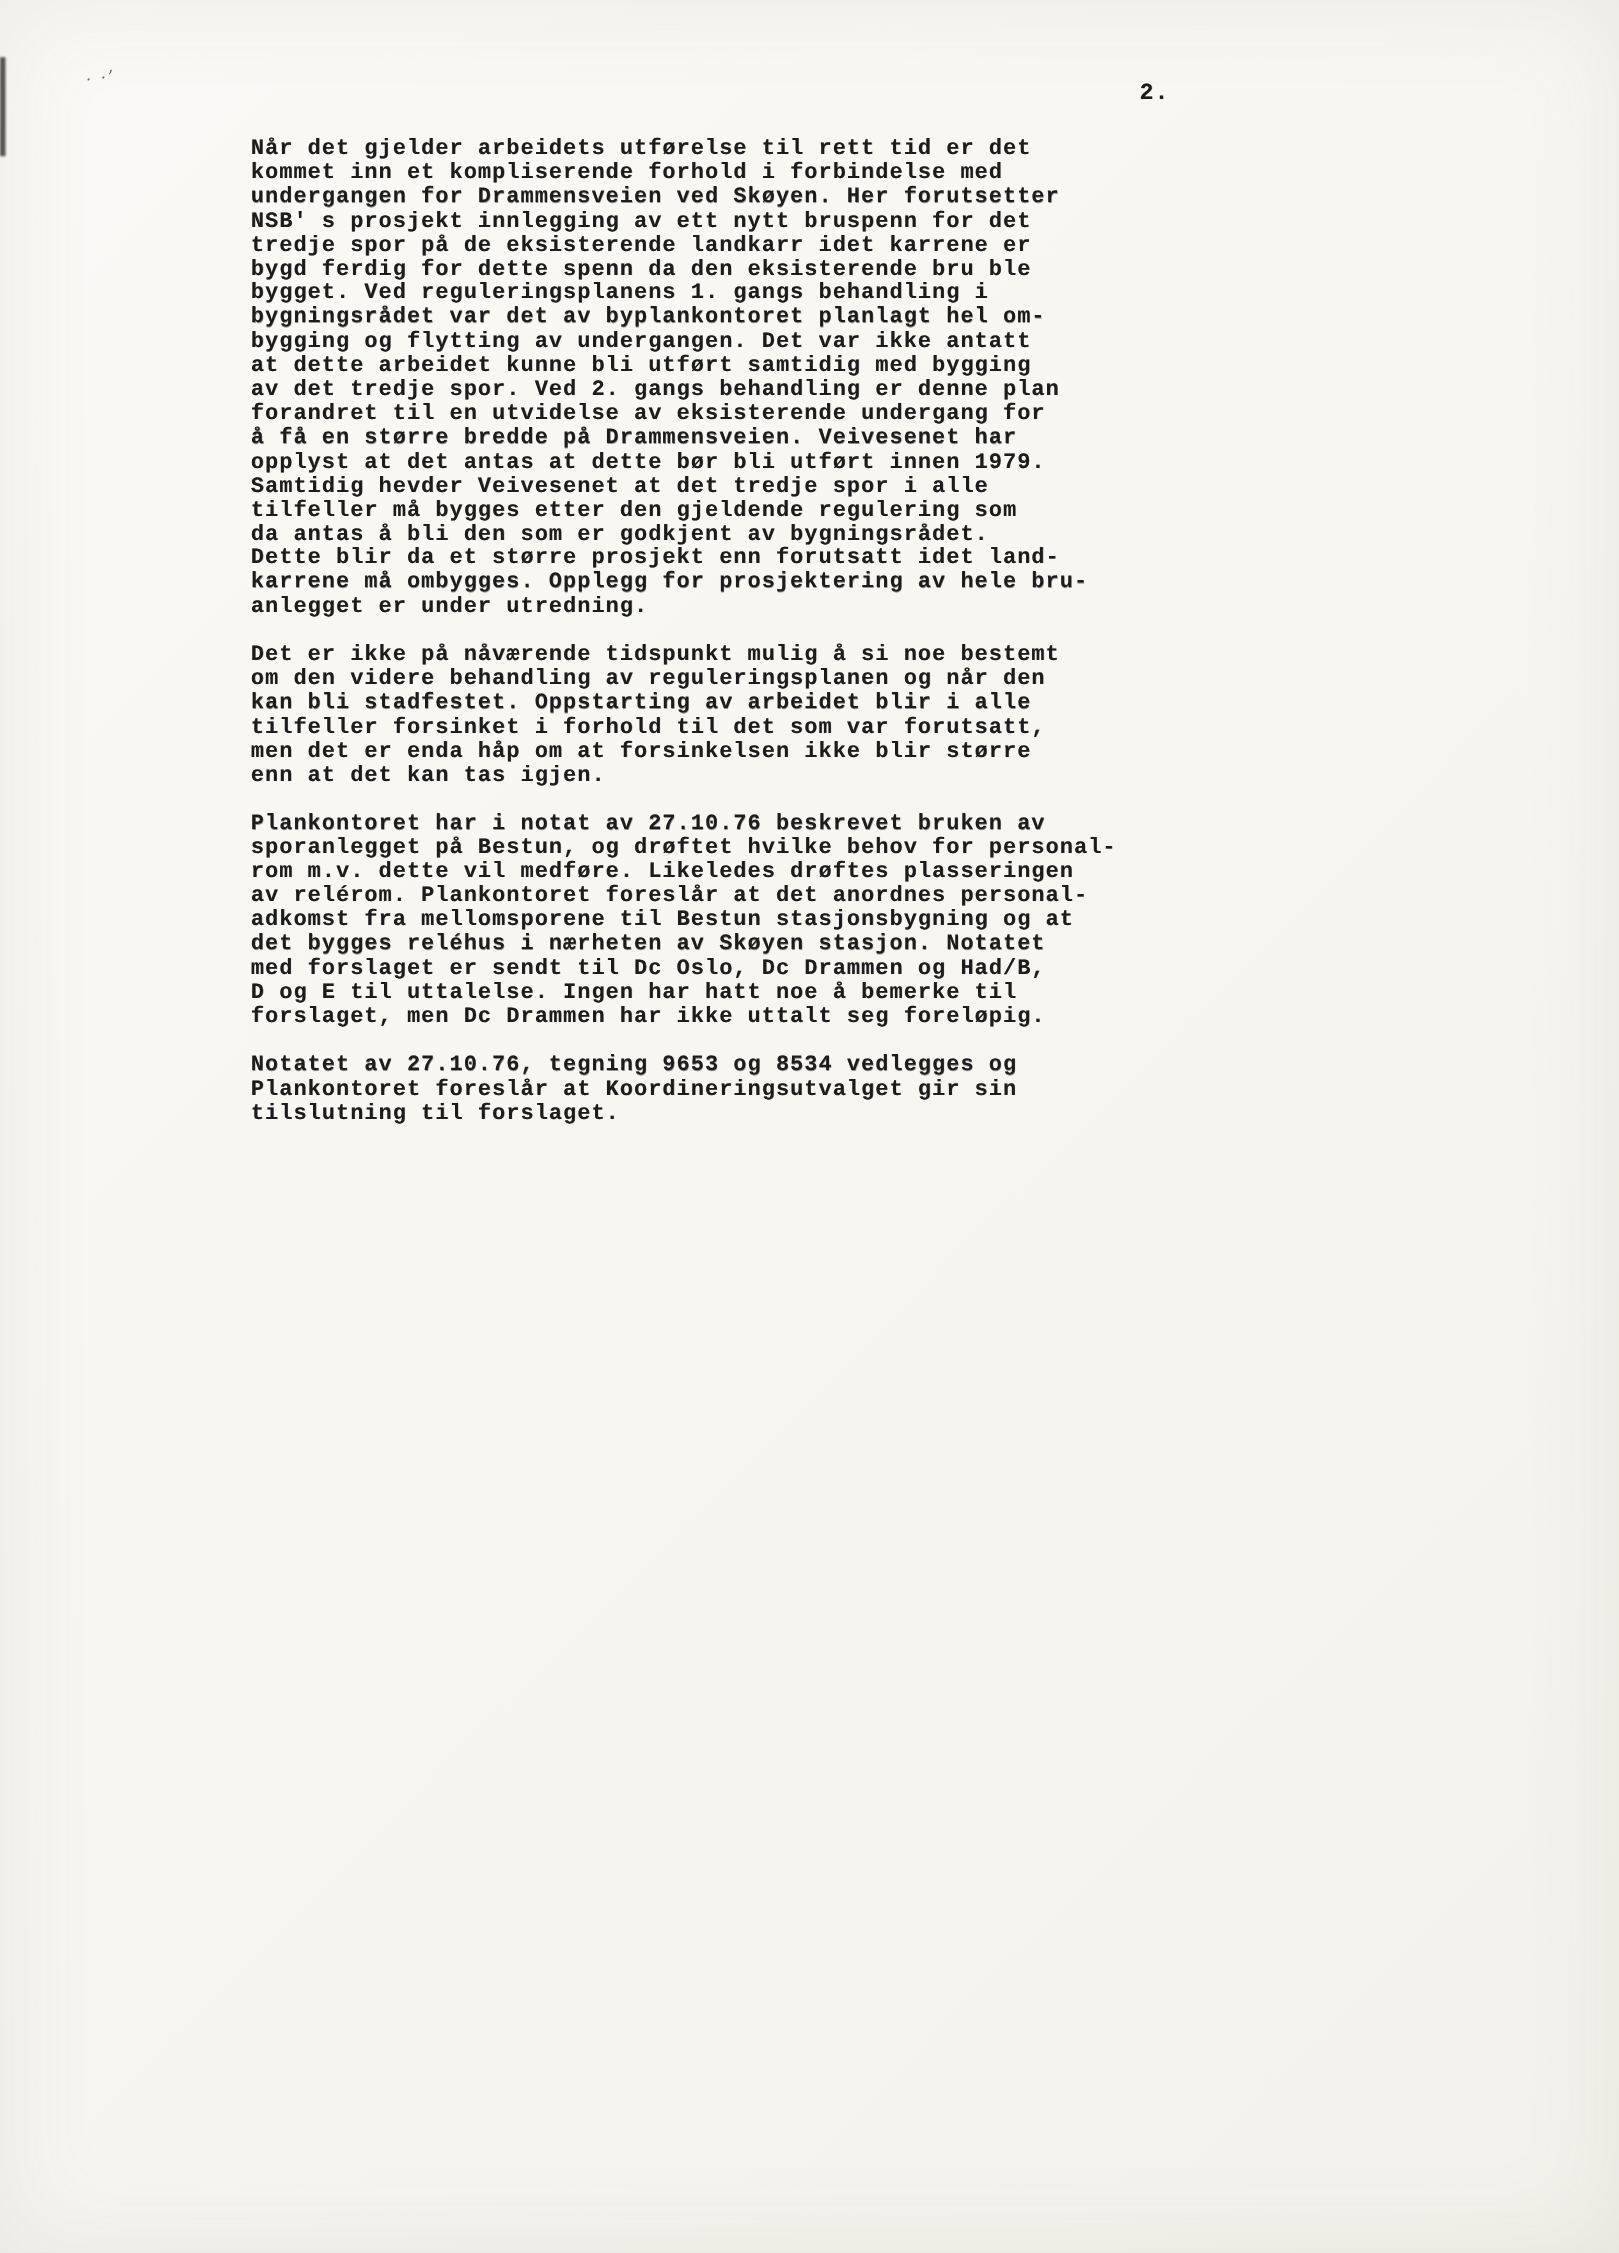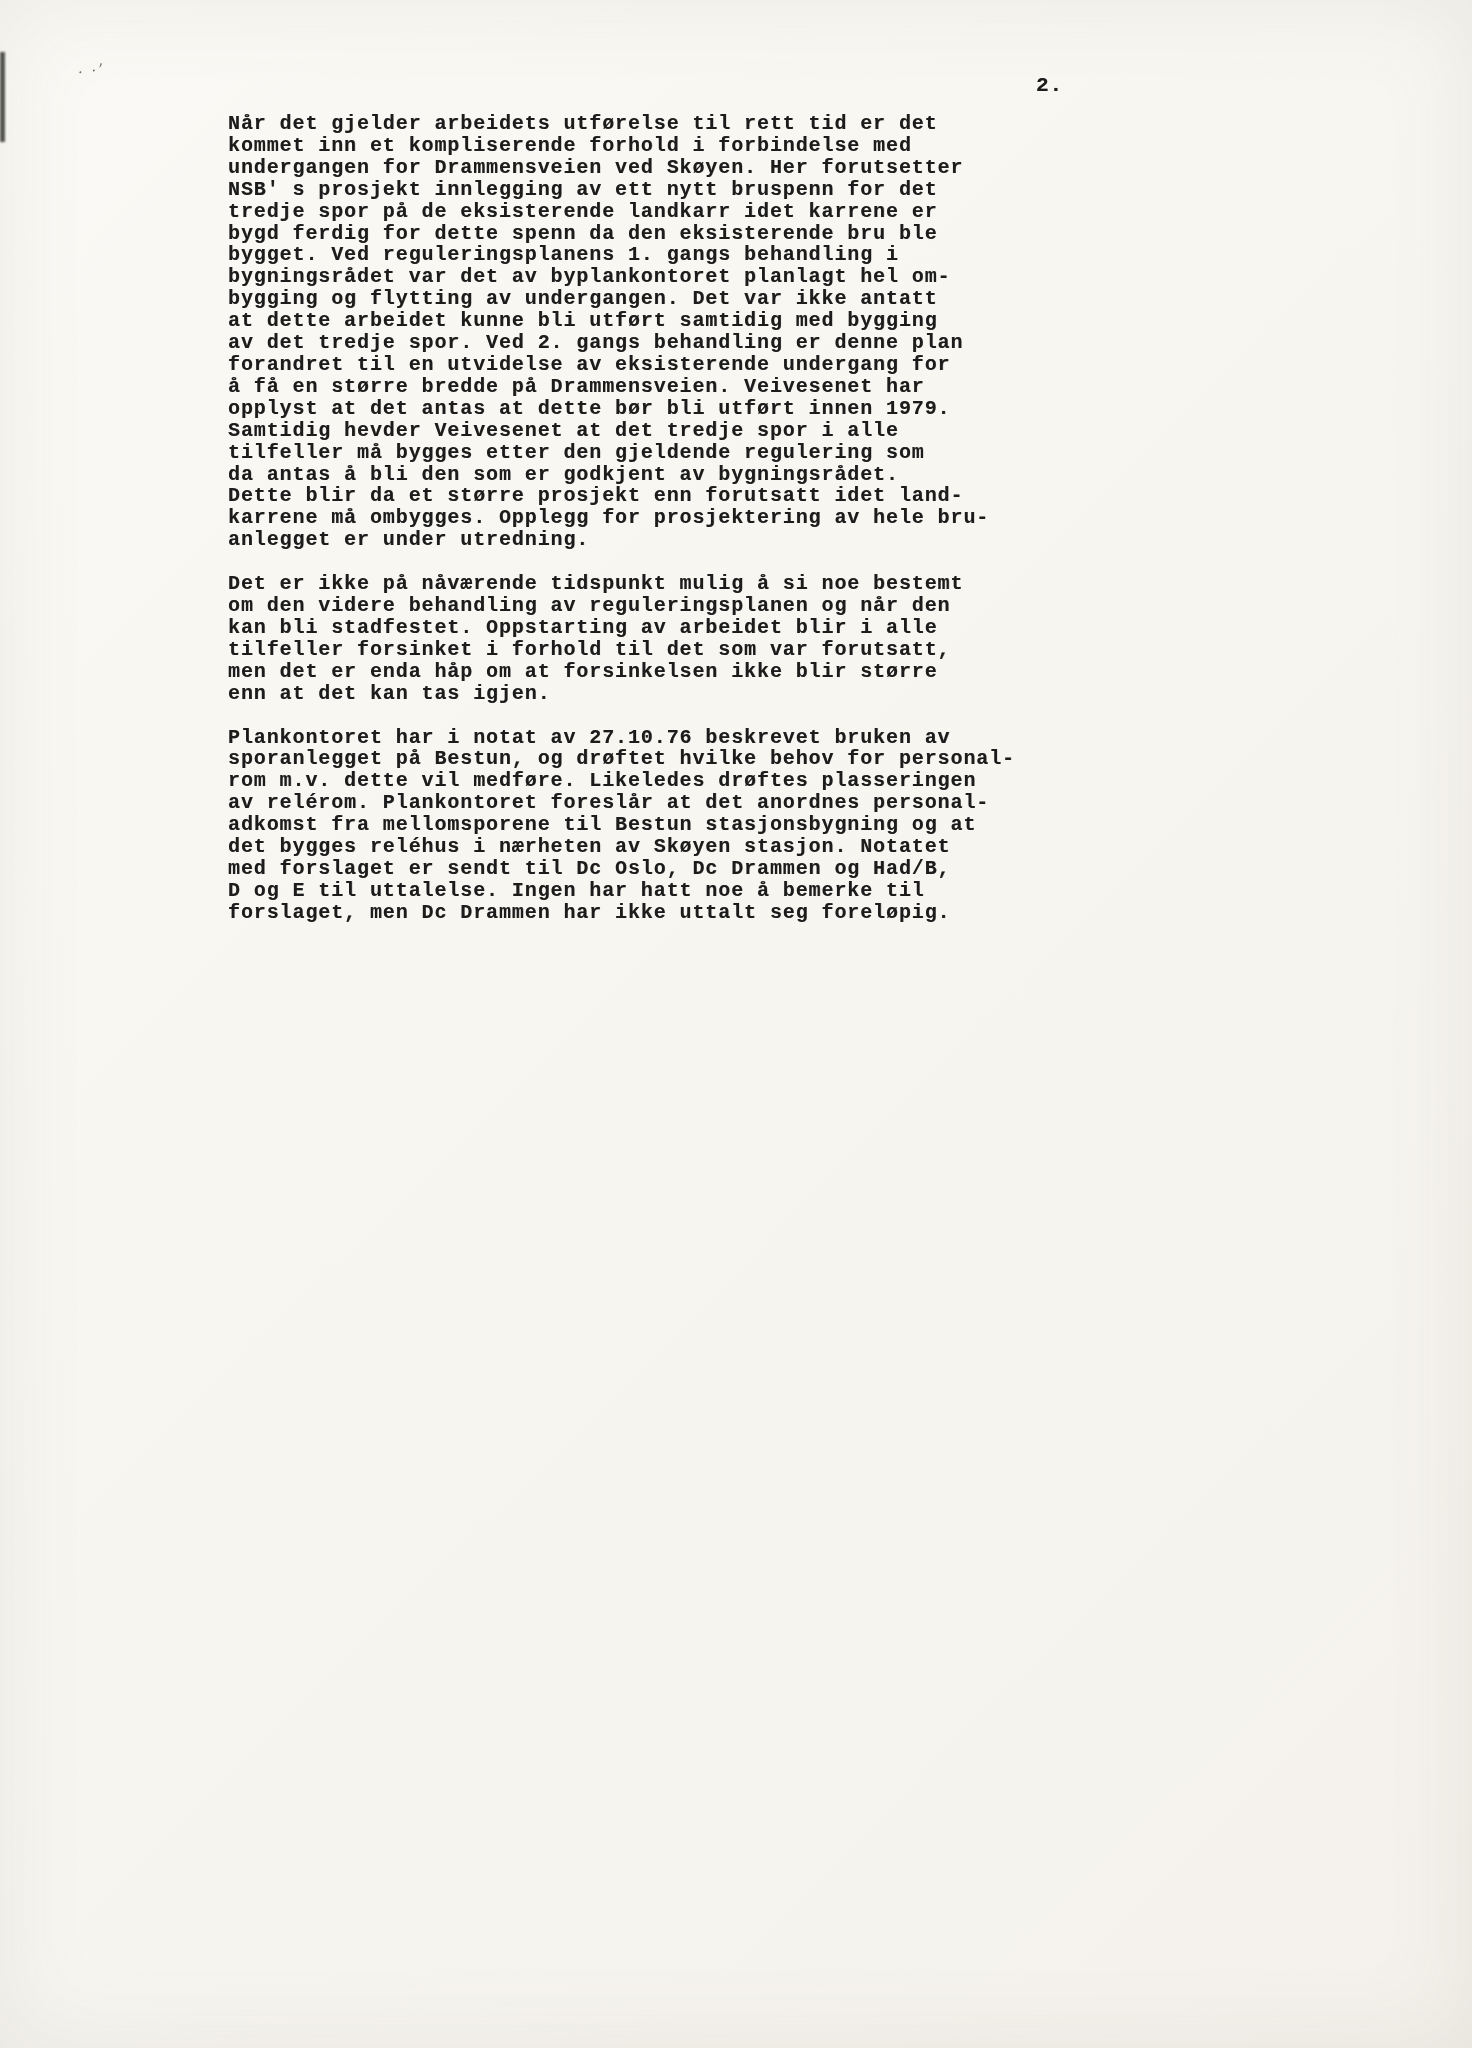--- a/index.html
+++ b/index.html
@@ -52,21 +52,21 @@
     left: 1036px;
     top: 74px;
     font-size: 21px;
     font-weight: bold;
     letter-spacing: 0.9px;
     text-shadow: 0.3px 0.2px 0.4px rgba(20,20,20,0.55);
   }
   .text-block {
     position: absolute;
     left: 228px;
-    top: 113px;
+    top: 125px;
     width: 830px;
   }
   .para {
     margin: 0 0 22px 0;
     white-space: pre;
     font-size: 20px;
     font-weight: bold;
     line-height: 21.9px;
     letter-spacing: 0.9px;
     text-shadow: 0.3px 0.2px 0.5px rgba(25,25,25,0.45);
@@ -112,15 +112,18 @@
 enn at det kan tas igjen.</p>
     <p class="para">Plankontoret har i notat av 27.10.76 beskrevet bruken av
 sporanlegget på Bestun, og drøftet hvilke behov for personal-
 rom m.v. dette vil medføre. Likeledes drøftes plasseringen
 av relérom. Plankontoret foreslår at det anordnes personal-
 adkomst fra mellomsporene til Bestun stasjonsbygning og at
 det bygges reléhus i nærheten av Skøyen stasjon. Notatet
 med forslaget er sendt til Dc Oslo, Dc Drammen og Had/B,
 D og E til uttalelse. Ingen har hatt noe å bemerke til
 forslaget, men Dc Drammen har ikke uttalt seg foreløpig.</p>
+    <p class="para">Notatet av 27.10.76, tegning 9653 og 8534 vedlegges og
+Plankontoret foreslår at Koordineringsutvalget gir sin
+tilslutning til forslaget.</p>
   </div>
 
 </div>
 
 </body></html>

